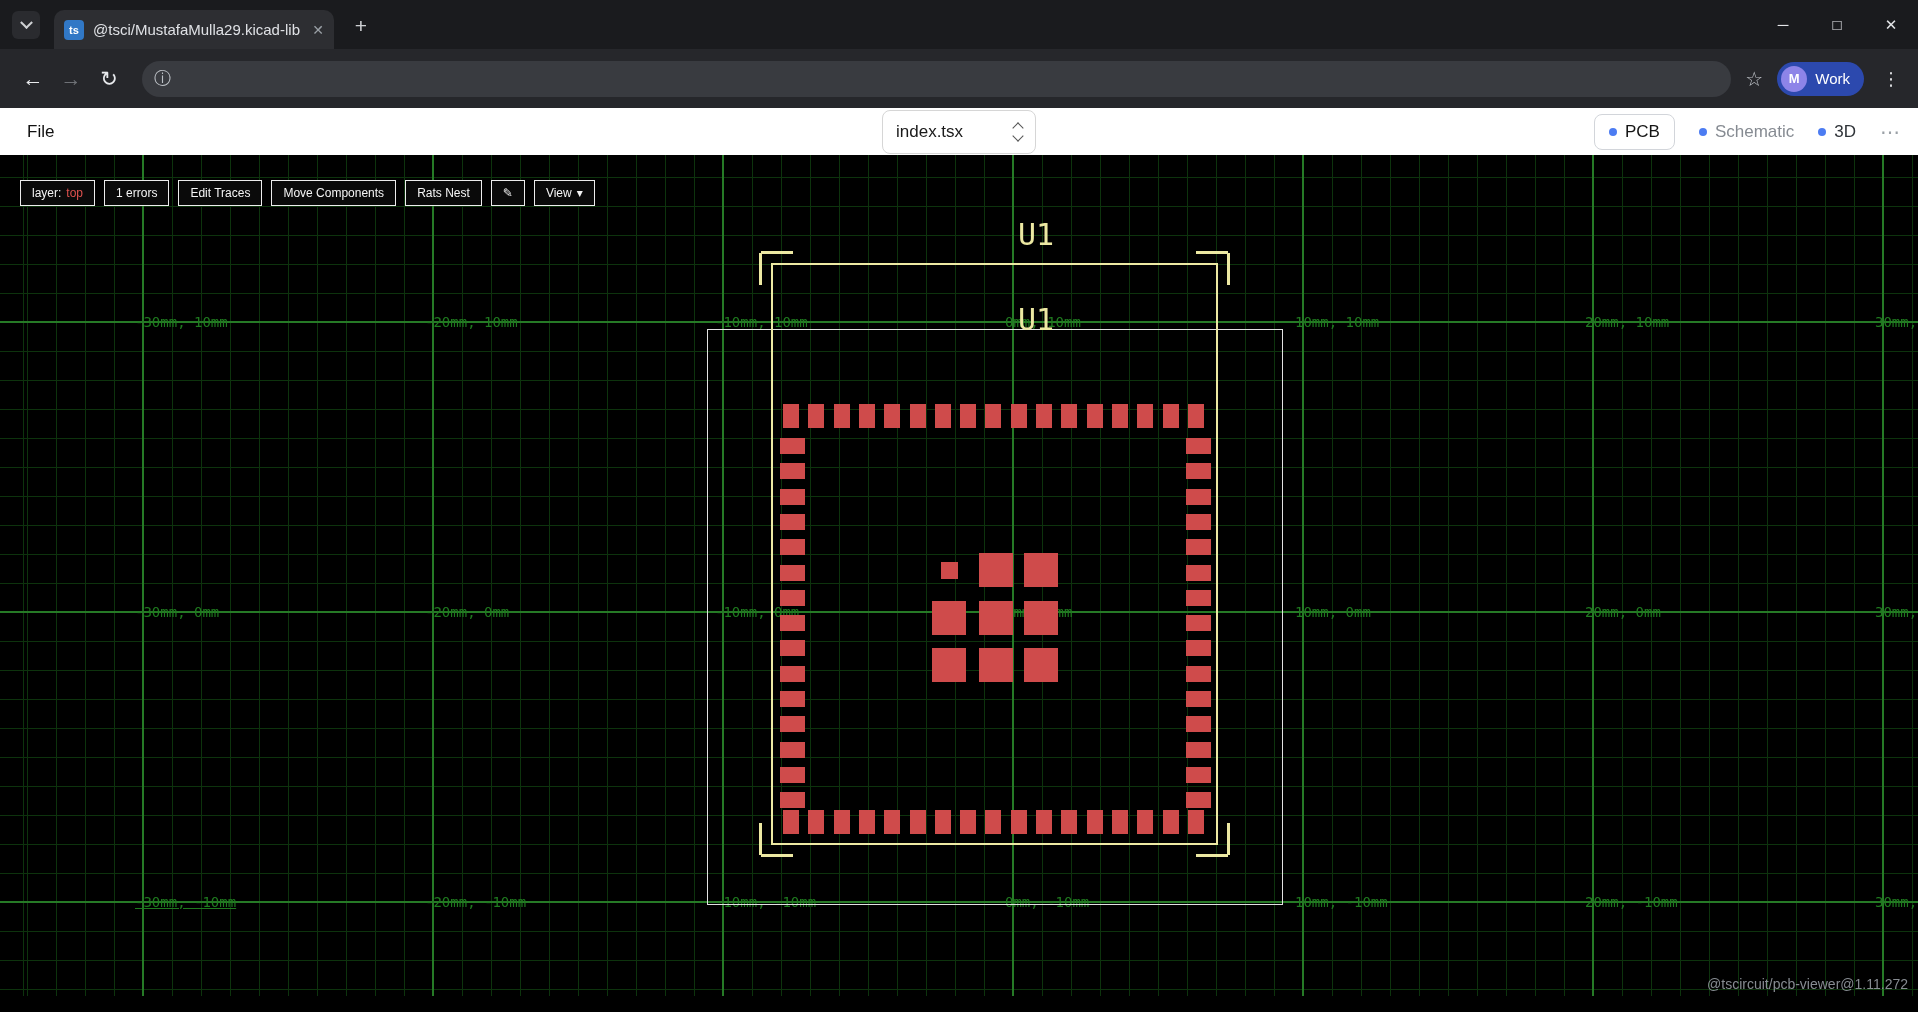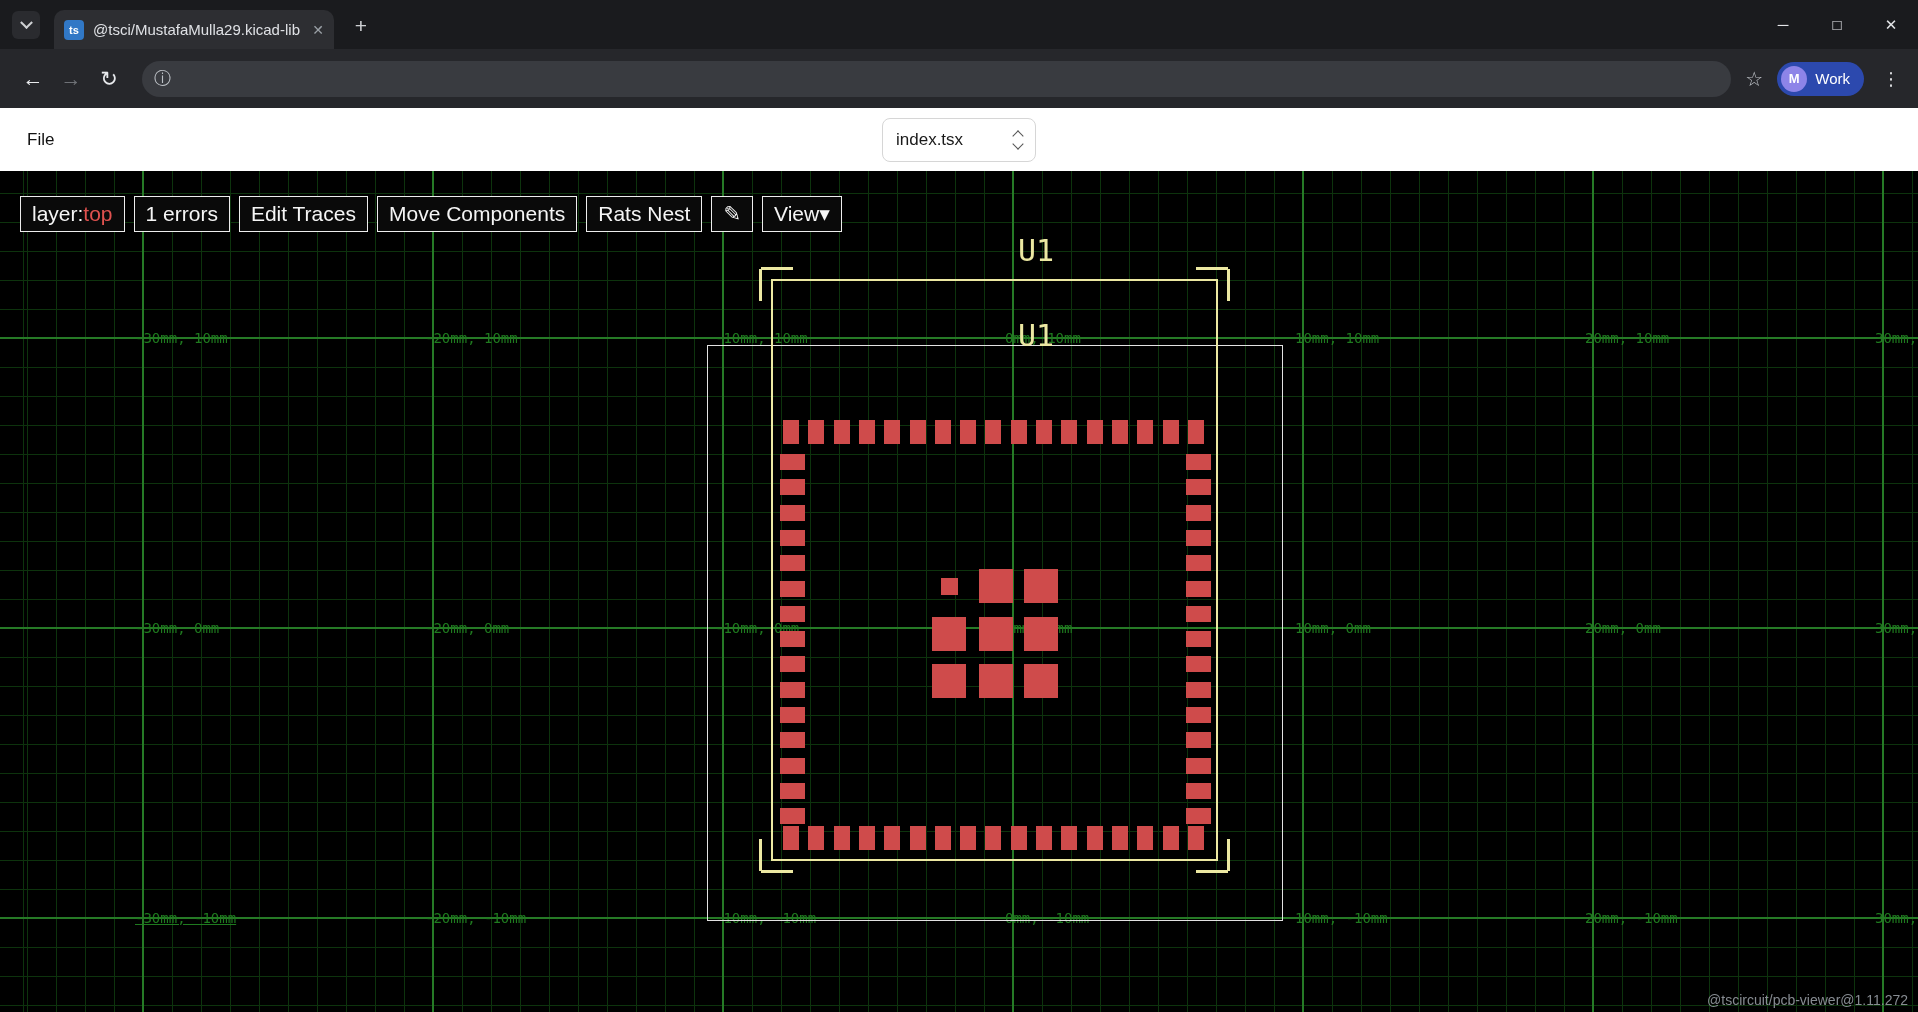--- a/index.html
+++ b/index.html
@@ -28,21 +28,21 @@
   .omnibox{flex:1;height:36px;margin:0 14px;background:#393b40;border-radius:18px;display:flex;align-items:center;padding:0 16px 0 12px;gap:10px;}
   .omnibox .info{color:#bdc1c6;font-size:17px;}
   .omnibox input{background:transparent;border:none;outline:none;color:#e8eaed;font-size:16.5px;width:100%;}
   .bookmark{color:#bdc1c6;font-size:20px;margin-right:14px;cursor:pointer;}
   .profile{height:34px;background:#2c49ae;border-radius:17px;display:flex;align-items:center;gap:8px;padding:0 14px 0 4px;margin-right:14px;cursor:pointer;}
   .avatar{width:26px;height:26px;border-radius:50%;background:#8d84e8;color:#fff;font-size:13px;font-weight:bold;display:flex;align-items:center;justify-content:center;}
   .profile-label{color:#fff;font-size:15px;}
   .kebab{color:#e0e2e5;font-size:18px;width:26px;text-align:center;cursor:pointer;}
 
   
-  .appheader{position:relative;height:63px;background:#ffffff;display:flex;align-items:center;}
+  .appheader{position:relative;height:47px;background:#ffffff;display:flex;align-items:center;}
   .file-menu{margin-left:27px;font-size:17px;color:#111;cursor:pointer;}
   .comp-select{position:absolute;left:50%;top:50%;transform:translate(-50%,-50%);min-width:154px;height:44px;border:1px solid #d6d6d6;border-radius:8px;display:flex;align-items:center;justify-content:space-between;padding:0 13px;gap:22px;cursor:pointer;background:#fff;}
   .comp-select-value{font-size:17px;color:#1a1a1a;}
   .updown{display:flex;flex-direction:column;gap:3px;}
   .updown i{display:block;width:8px;height:8px;border-right:1.6px solid #555;border-bottom:1.6px solid #555;}
   .updown .cu{transform:rotate(-135deg);margin-bottom:-3px;}
   .updown .cd{transform:rotate(45deg);}
   .view-toggles{margin-left:auto;margin-right:18px;display:flex;align-items:center;gap:24px;}
   .vt{display:flex;align-items:center;gap:8px;cursor:pointer;font-size:17px;}
   .vt .dot{width:8px;height:8px;border-radius:50%;background:var(--accent-dot);}
@@ -66,21 +66,21 @@
   .mk-tl-h{left:-12px;top:-14px;width:32px;height:3px;}  .mk-tl-v{left:-14px;top:-12px;width:3px;height:32px;}
   .mk-tr-h{right:-12px;top:-14px;width:32px;height:3px;} .mk-tr-v{right:-14px;top:-12px;width:3px;height:32px;}
   .mk-bl-h{left:-12px;bottom:-14px;width:32px;height:3px;} .mk-bl-v{left:-14px;bottom:-12px;width:3px;height:32px;}
   .mk-br-h{right:-12px;bottom:-14px;width:32px;height:3px;} .mk-br-v{right:-14px;bottom:-12px;width:3px;height:32px;}
   .u1{position:absolute;width:120px;text-align:right;color:var(--silkscreen);font-family:"DejaVu Sans Mono",monospace;font-size:30px;}
   .u1-top{left:934px;top:62px;}
   .u1-inner{left:934px;top:147px;}
   .pad{position:absolute;background:var(--pad);}
 
   .pcb-toolbar{position:absolute;left:20px;top:25px;display:flex;gap:9px;}
-  .btn{background:#0a0a0a;border:1px solid #ededed;color:#f5f5f5;font-size:21px;padding:5px 11px;display:flex;align-items:center;cursor:pointer;white-space:nowrap;}
+  .btn{background:#0a0a0a;border:1px solid #ededed;color:#f5f5f5;font-size:12px;padding:5px 11px;display:flex;align-items:center;gap:5px;cursor:pointer;white-space:nowrap;}
   .layer-top{color:#e0524f;}
   .version{position:absolute;right:10px;bottom:4px;color:#878c92;font-size:14px;}
 </style>
 </head>
 <body>
 
 <div class="tabstrip">
   <div class="tab-search-btn">
     <span class="chev-down"></span>
   </div>
@@ -113,20 +113,35 @@
 </div>
 
 <div class="appheader">
   <span class="file-menu">File</span>
   <div class="comp-select">
     <span class="comp-select-value">index.tsx</span>
     <span class="updown">
         <i class="cu"></i>
         <i class="cd"></i>
       </span>
+  </div>
+  <div class="view-toggles">
+    <div class="vt vt-active">
+      <span class="dot"></span>
+      <span>PCB</span>
+    </div>
+    <div class="vt vt-schematic">
+      <span class="dot"></span>
+      <span>Schematic</span>
+    </div>
+    <div class="vt vt-3d">
+      <span class="dot"></span>
+      <span>3D</span>
+    </div>
+    <span class="more">⋯</span>
   </div>
 </div>
 
 <div class="canvas">
   <div class="grid-labels">
       <div class="grid-label" style="left: 135px; top: 159px;">-30mm, 10mm</div>
       <div class="grid-label" style="left: 425px; top: 159px;">-20mm, 10mm</div>
       <div class="grid-label" style="left: 715px; top: 159px;">-10mm, 10mm</div>
       <div class="grid-label" style="left: 1005px; top: 159px;">0mm, 10mm</div>
       <div class="grid-label" style="left: 1295px; top: 159px;">10mm, 10mm</div>

